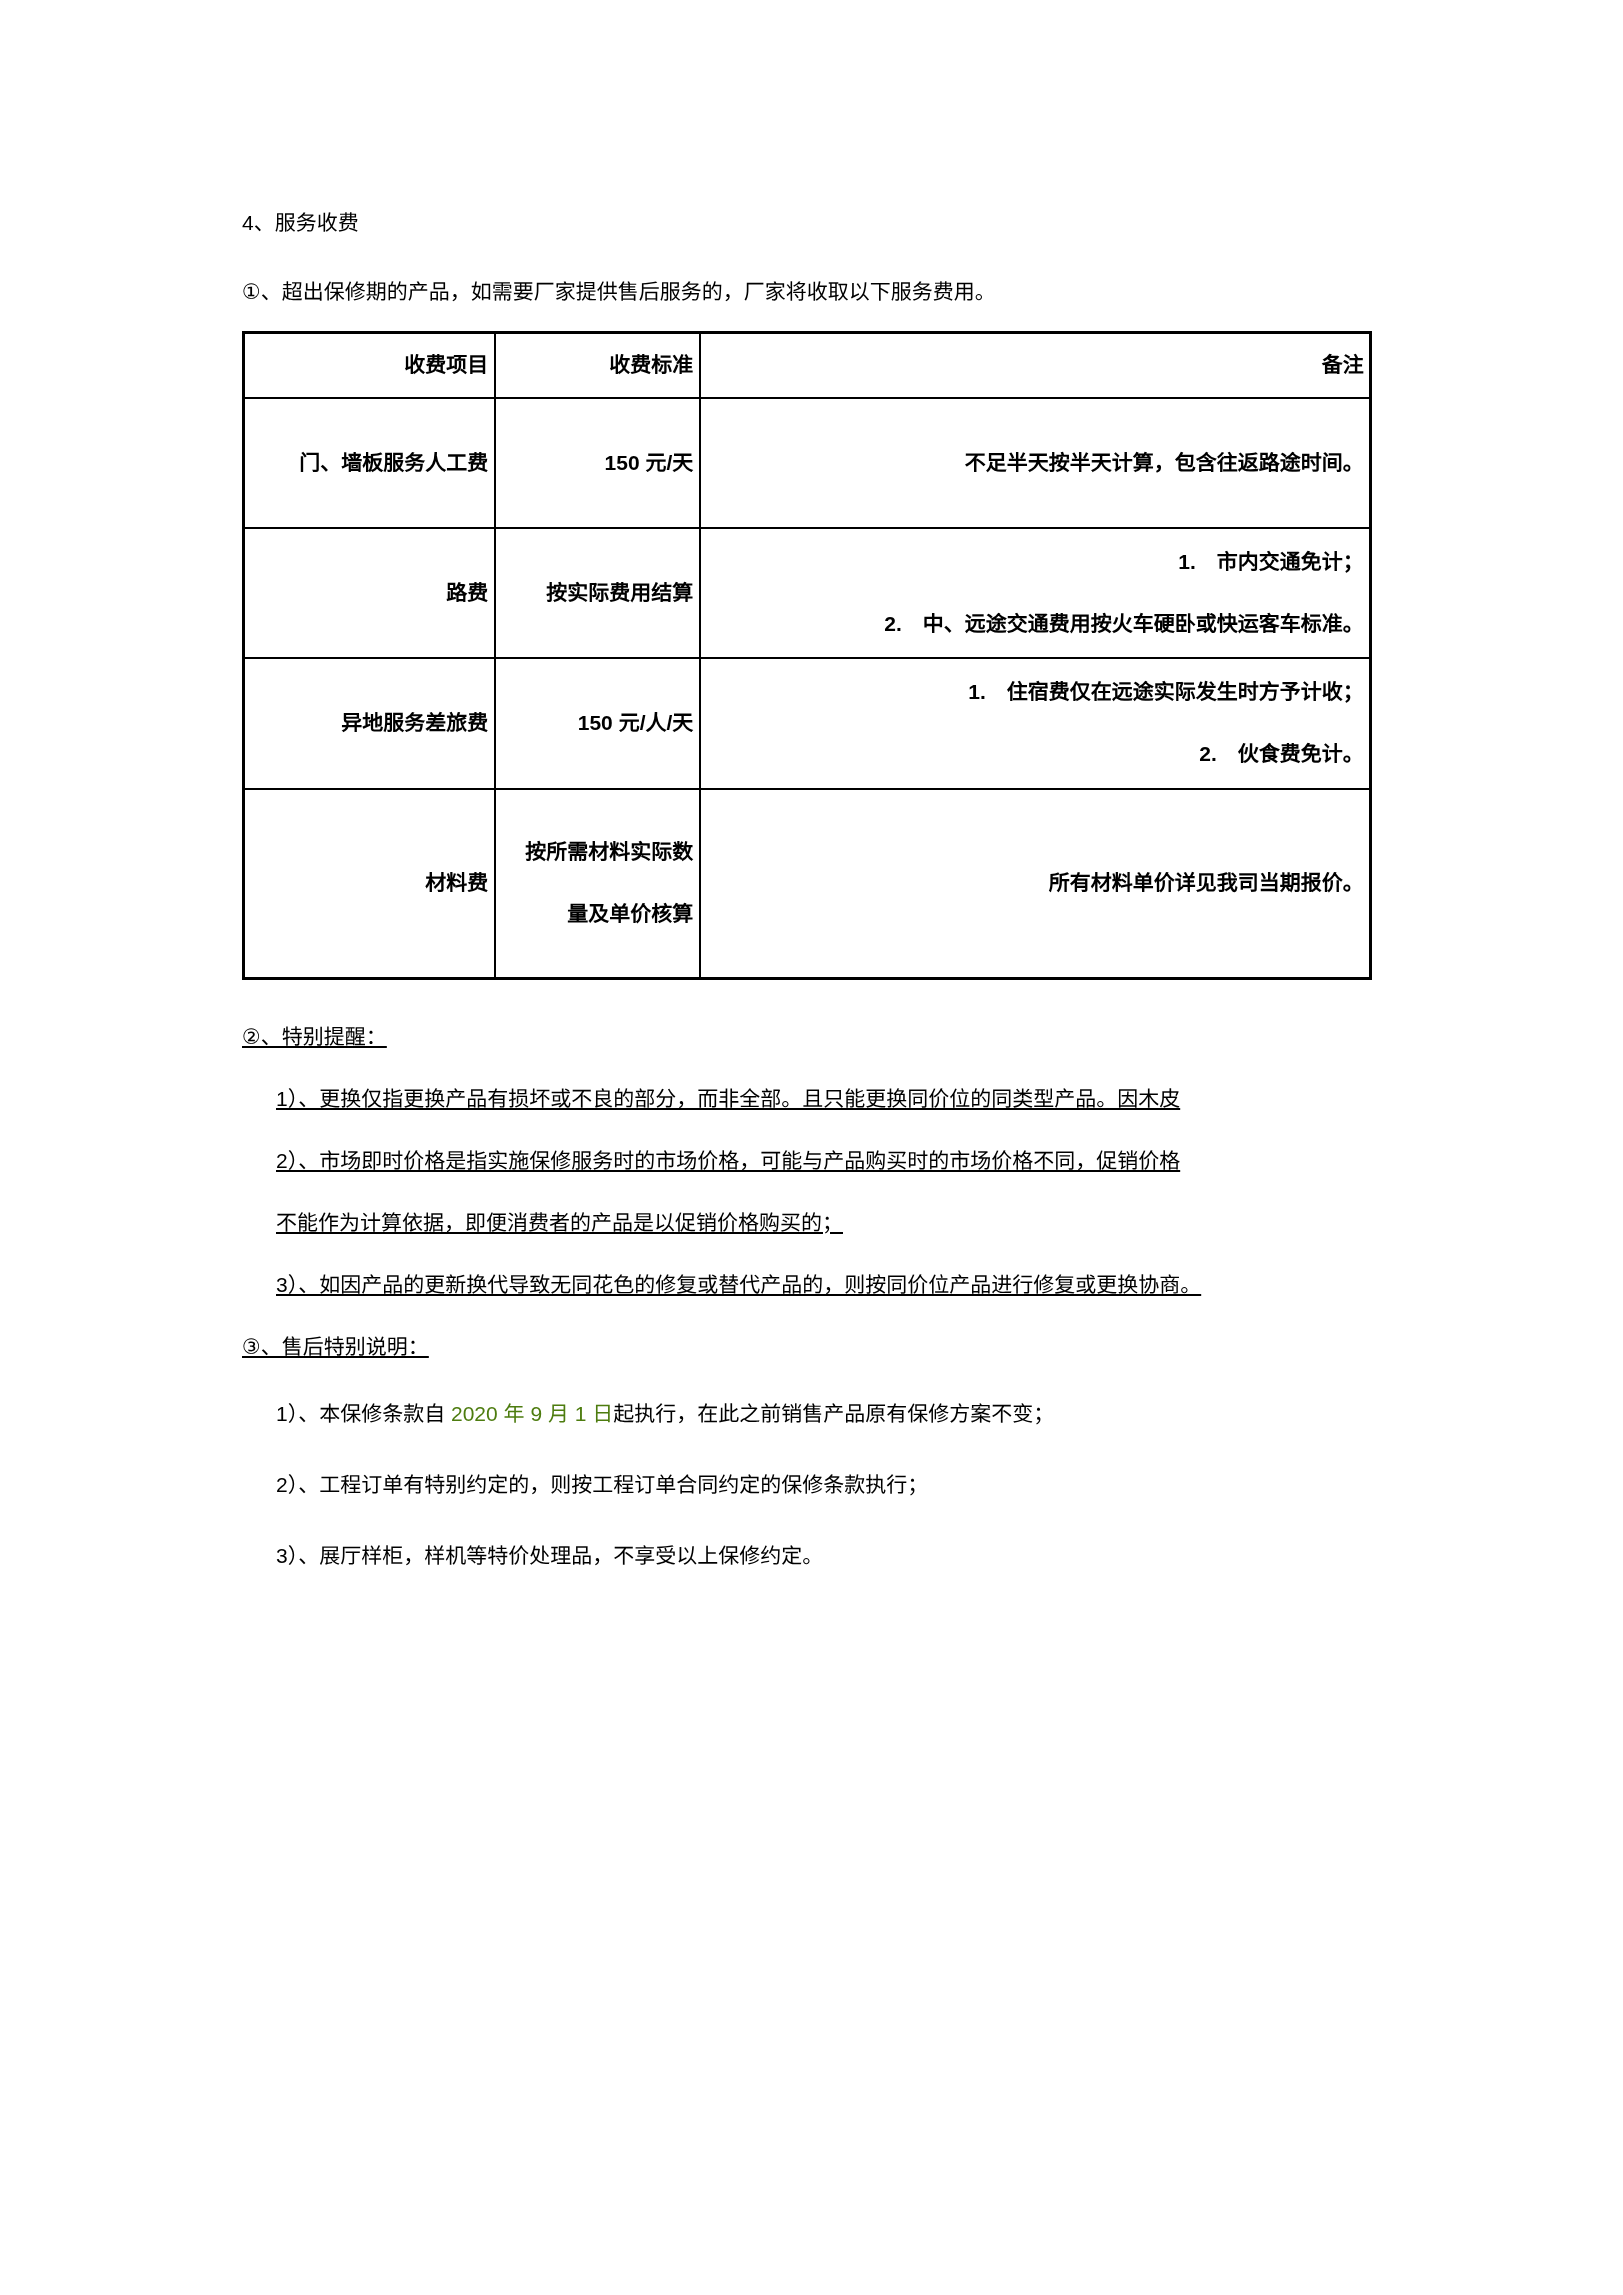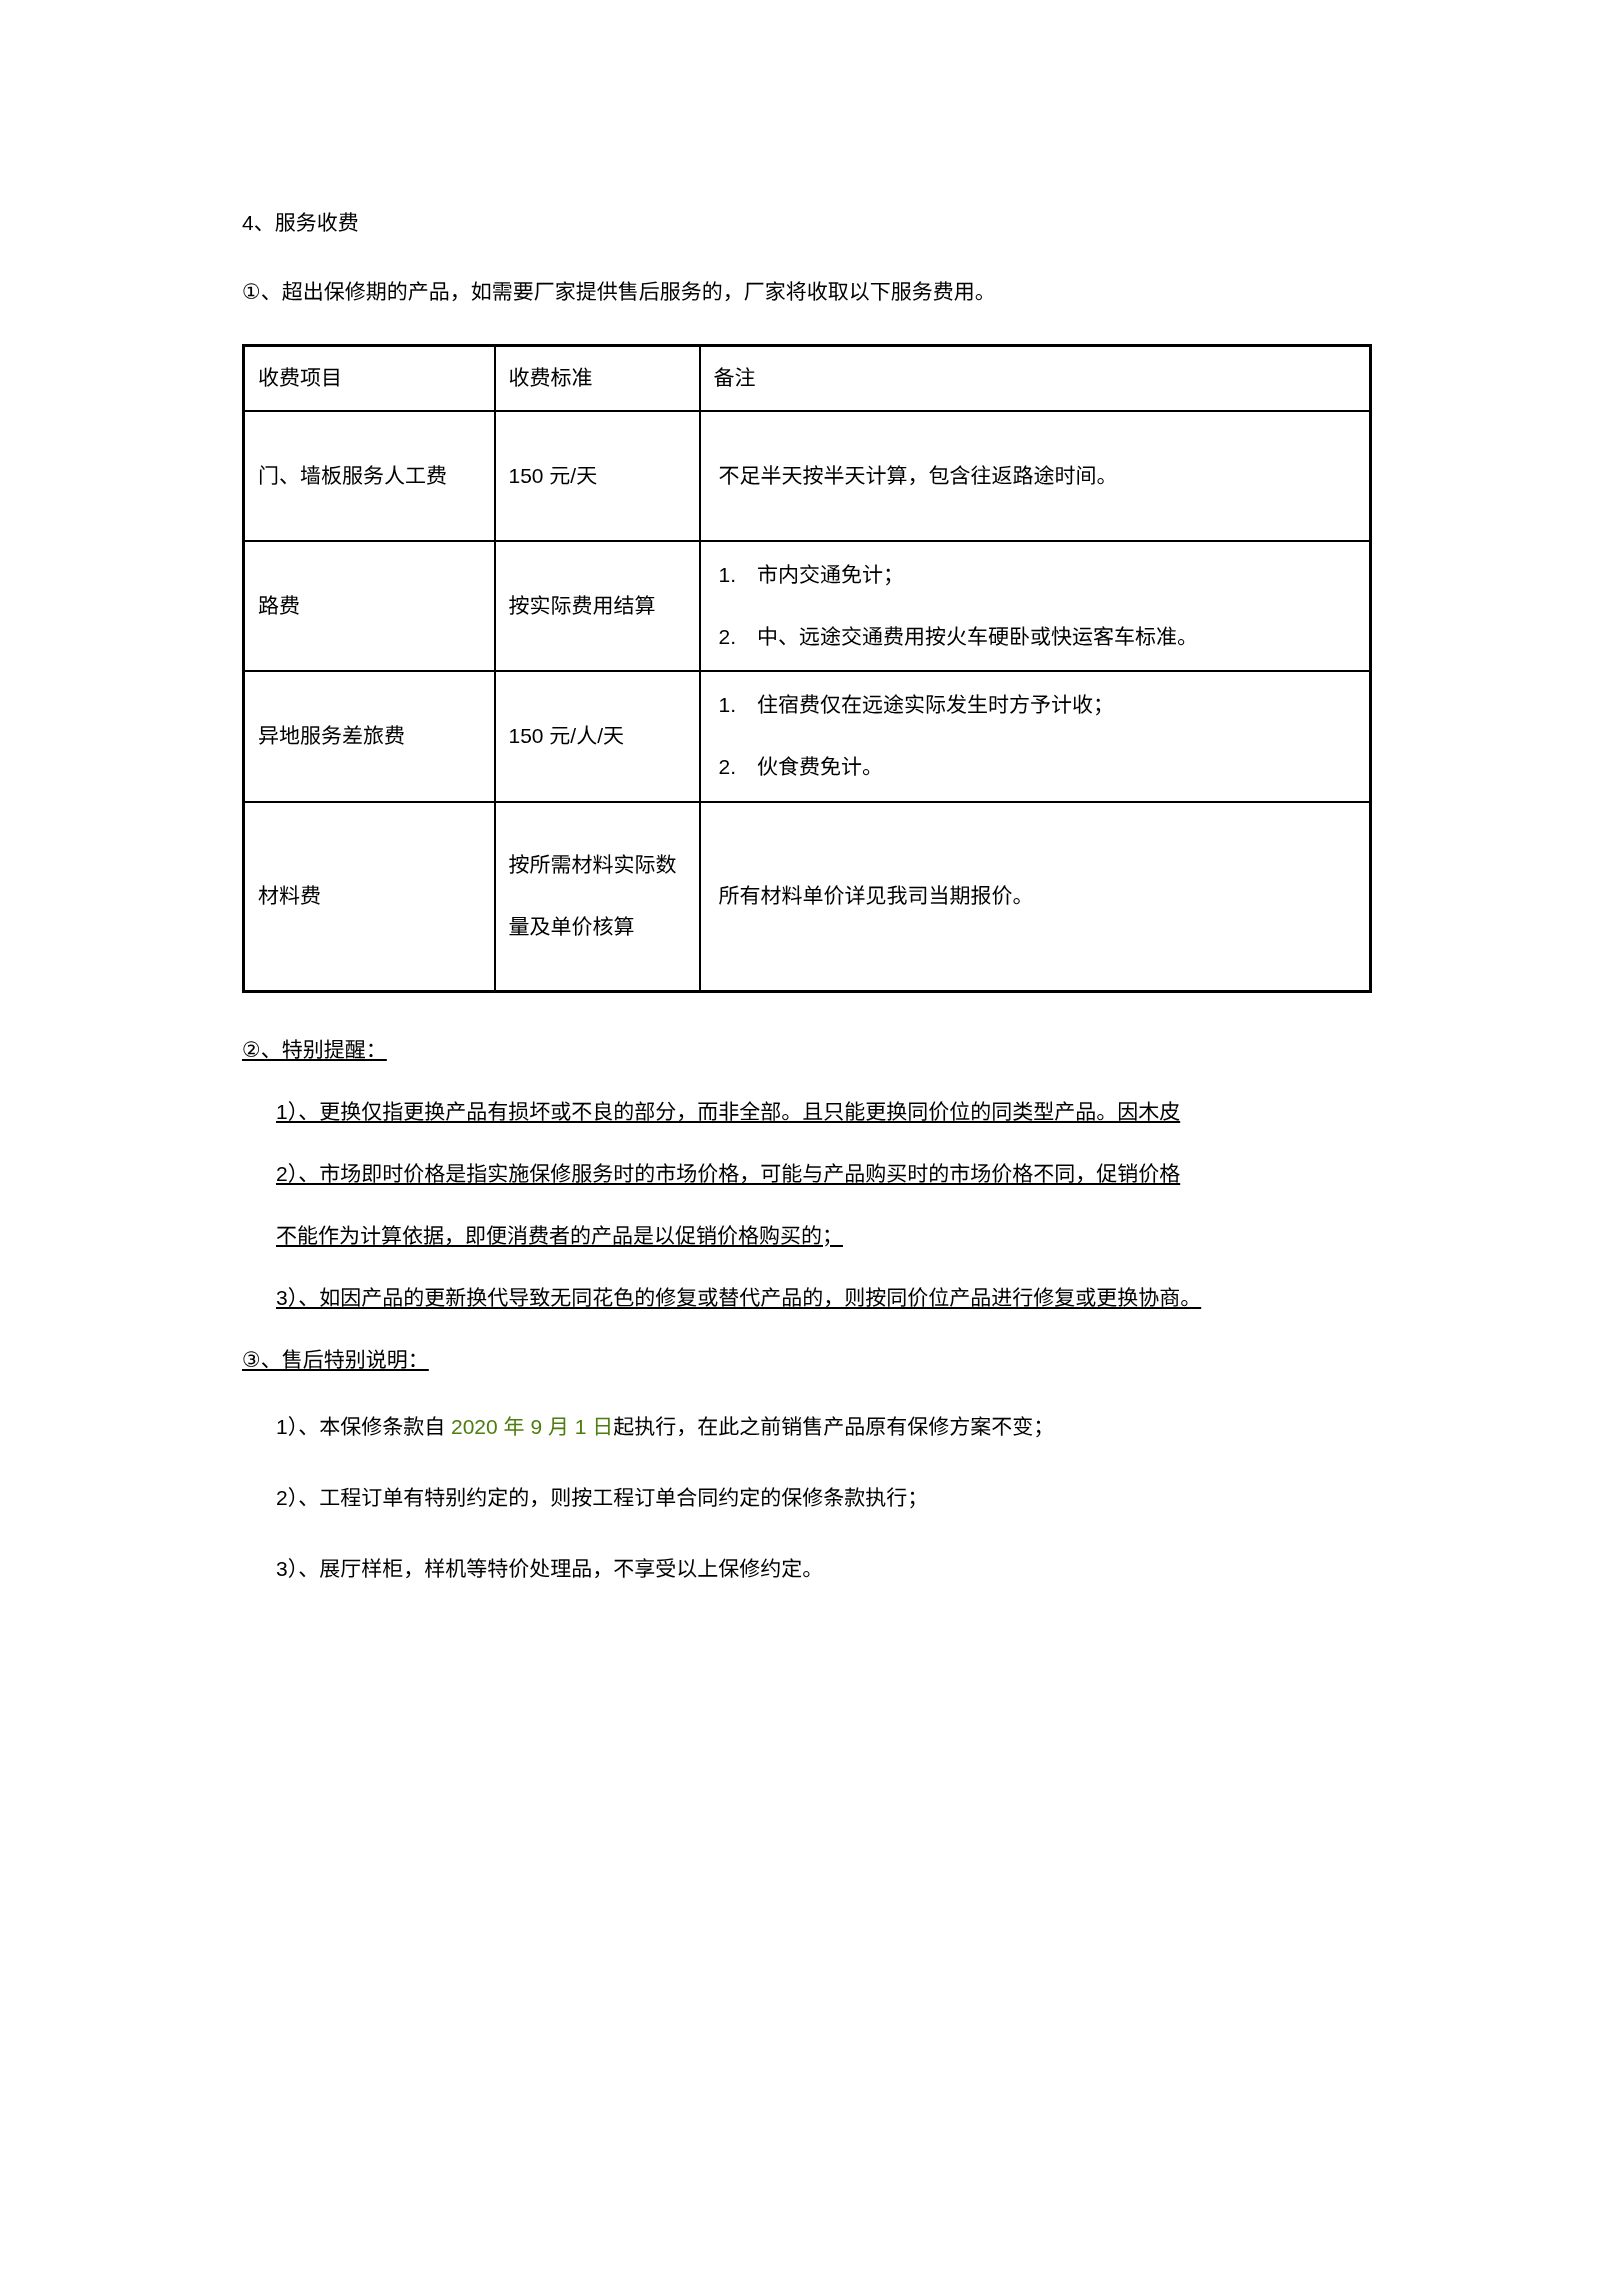--- a/index.html
+++ b/index.html
@@ -10,35 +10,35 @@
     height: 1608px;
     background: #ffffff;
     color: #000000;
     font-family: "Liberation Sans", "DejaVu Sans", sans-serif;
     font-size: 21px;
     overflow: hidden;
   }
   .content { margin-left: 242px; padding-top: 204px; width: 1152px; }
   .line { margin: 0; white-space: pre; }
   .title { line-height: 38px; margin-bottom: 31px; }
-  .intro { line-height: 38px; margin-bottom: 33px; }
+  .intro { line-height: 38px; margin-bottom: 20px; }
 
   .fee-table {
     border-collapse: collapse;
     table-layout: fixed;
     width: 1128px;
     border: 3.3px solid #000;
   }
   .c1 { width: 251px; } .c2 { width: 205px; } .c3 { width: 671px; }
   th, td {
     border: 2px solid #000;
     border-top-width: 2.6px;
     border-bottom-width: 2.6px;
-    font-weight: 400;
-    text-align: left;
+    font-weight: 700;
+    text-align: right;
     vertical-align: middle;
     padding: 0 5.2px 0 13px;
     line-height: 62px;
   }
   td.notes { padding-left: 18px; }
   td.item, td.std { word-break: break-all; white-space: normal; }
   thead tr { height: 65px; }
   tr.r0, tr.r1 { height: 130px; }
   tr.r2 { height: 131px; }
   tr.r3 { height: 190px; }

